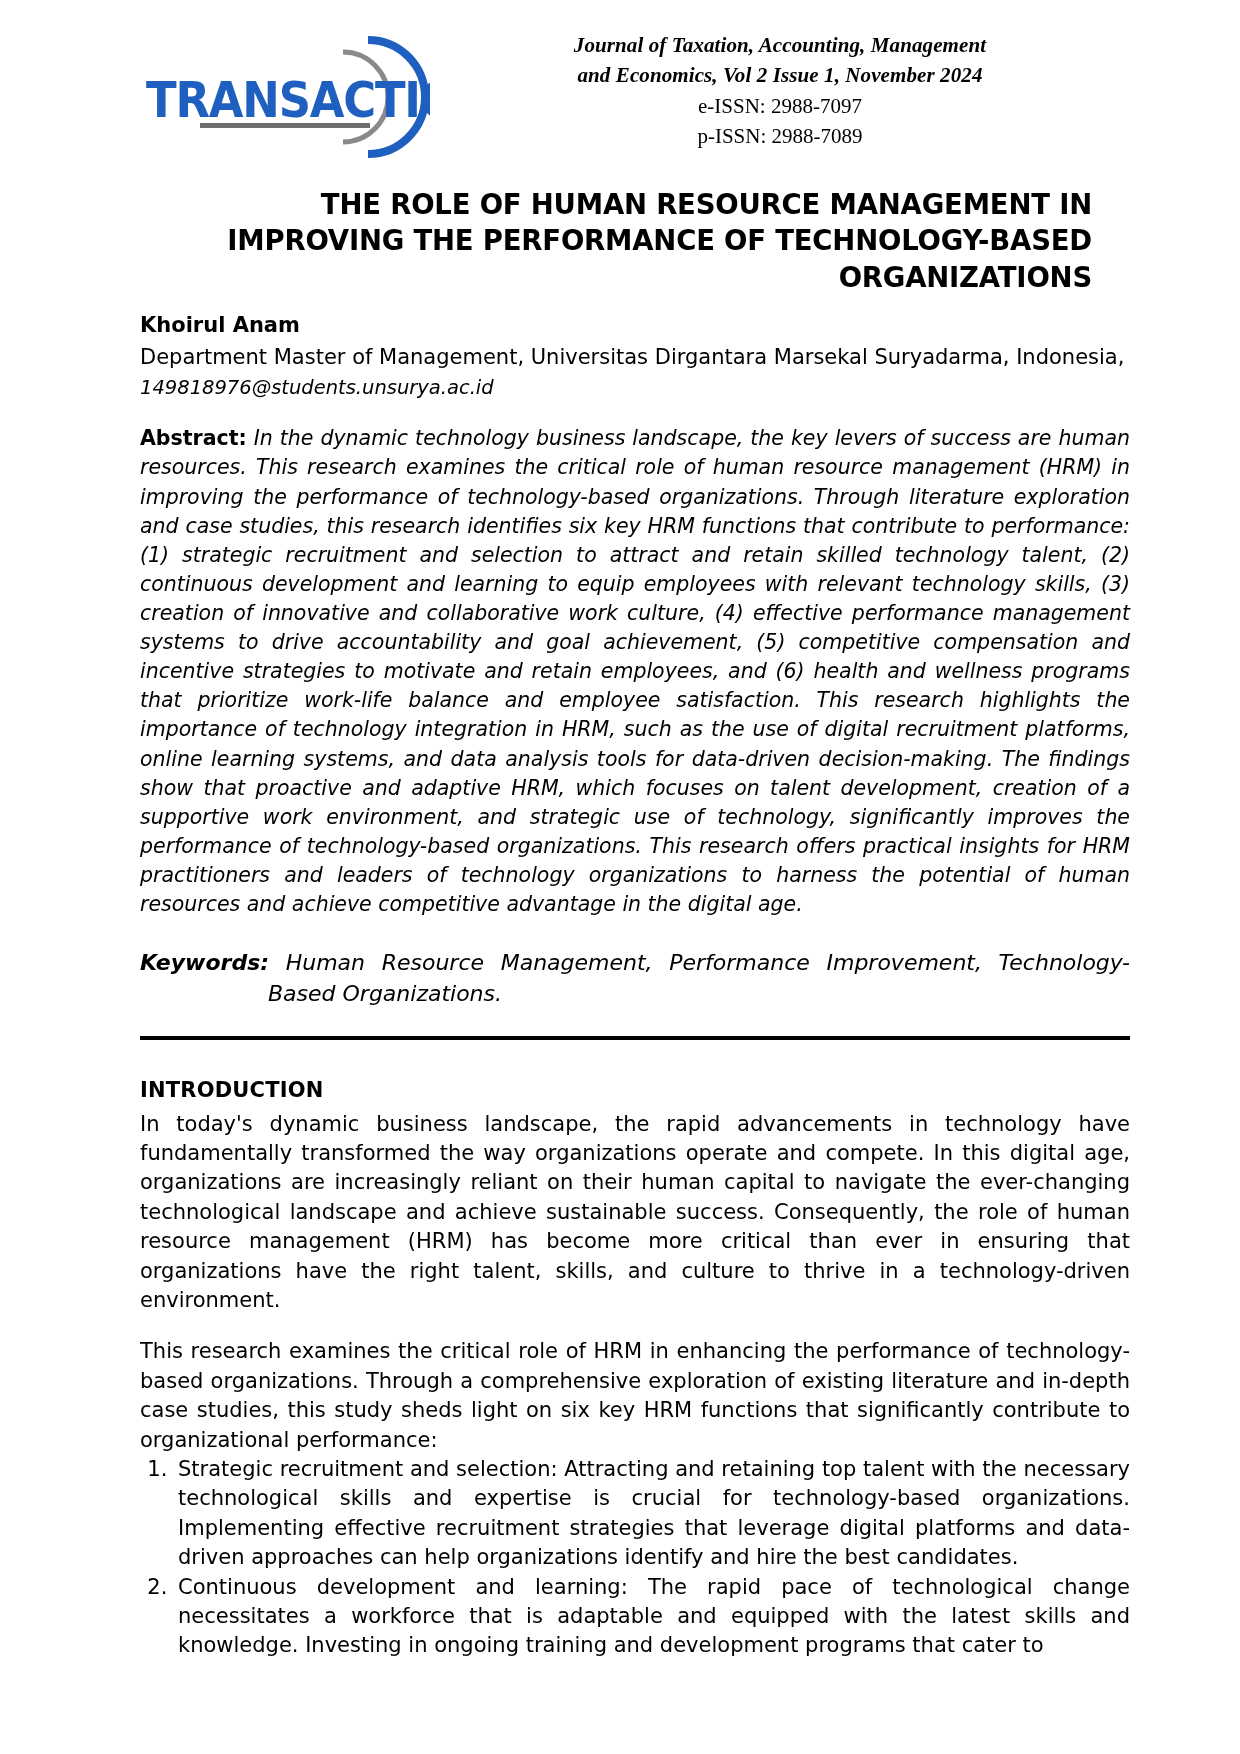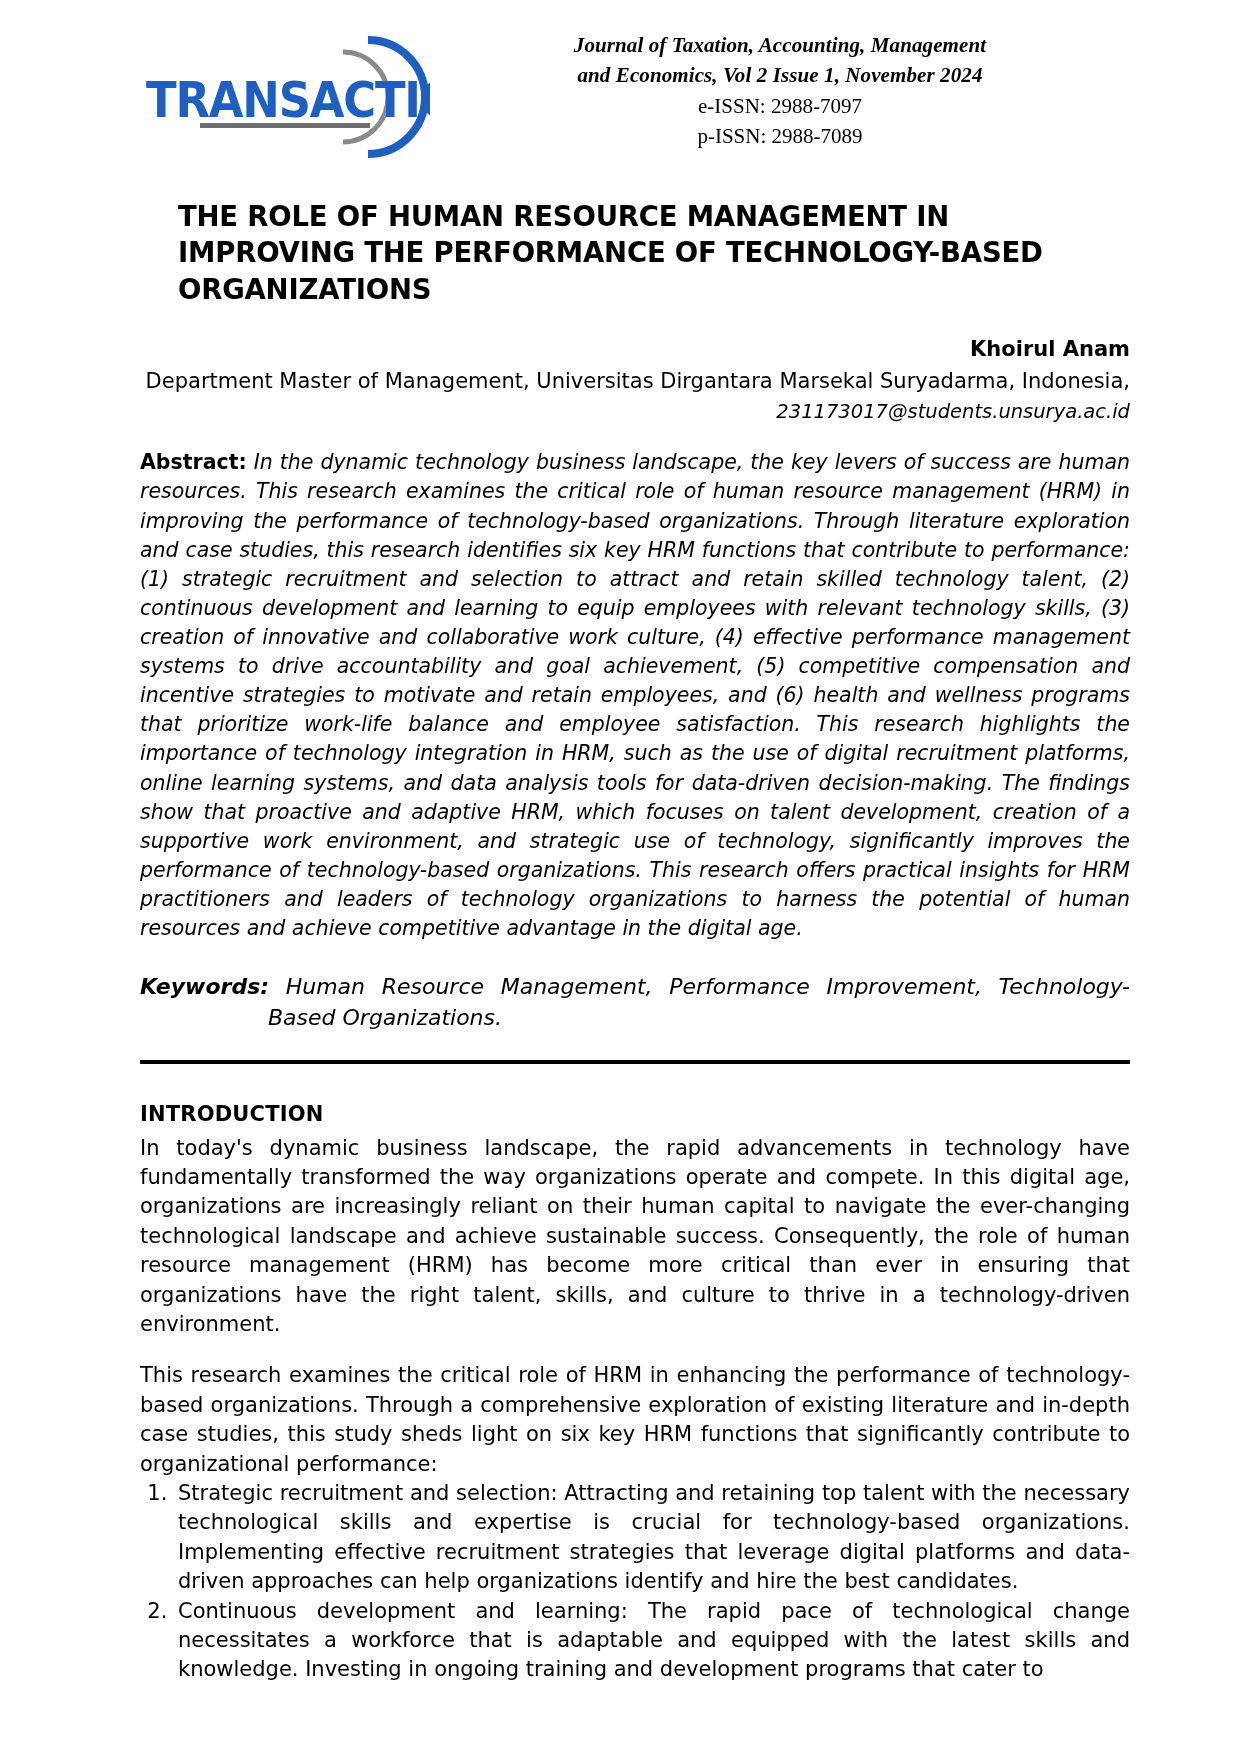--- a/index.html
+++ b/index.html
@@ -53,34 +53,34 @@
   }
   .issn-line {
     font-style: normal;
     font-weight: 400;
     font-size: 21px;
     white-space: nowrap;
   }
 
   
   .article-title {
-    margin: 24px 0 0 0;
-    text-align: left;
+    margin: 12px 0 0 0;
+    text-align: right;
     font-family: "DejaVu Sans", sans-serif;
     font-weight: 700;
     font-size: 27.5px;
     line-height: 1.32;
     letter-spacing: -0.2px;
     padding: 0 38px;
   }
 
   
   .author-block {
-    margin-top: 28px;
-    text-align: right;
+    margin-top: 16px;
+    text-align: left;
     font-size: 21px;
     line-height: 1.42;
   }
   .author-name {
     font-weight: 700;
     font-size: 21px;
   }
   .affiliation {
     font-weight: 400;
     margin-top: 2px;
@@ -191,21 +191,21 @@
 
   </div>
 
   <h1 class="article-title">THE ROLE OF HUMAN RESOURCE MANAGEMENT IN IMPROVING THE PERFORMANCE OF TECHNOLOGY-BASED ORGANIZATIONS</h1>
 
   <div class="author-block">
     <div class="author-name">Khoirul Anam</div>
     <div class="affiliation">
       <span>Department Master of Management, Universitas Dirgantara Marsekal Suryadarma,</span>
       <span>Indonesia,</span>
-      <span class="affil-email">231173017@students.unsurya.ac.id</span>
+      <span class="affil-email">149818976@students.unsurya.ac.id</span>
     </div>
   </div>
 
   <div class="abstract">
     <span class="lead">Abstract:</span>
     <span>In the dynamic technology business landscape, the key levers of success are human resources. This research examines the critical role of human resource management (HRM) in improving the performance of technology-based organizations. Through literature exploration and case studies, this research identifies six key HRM functions that contribute to performance: (1) strategic recruitment and selection to attract and retain skilled technology talent, (2) continuous development and learning to equip employees with relevant technology skills, (3) creation of innovative and collaborative work culture, (4) effective performance management systems to drive accountability and goal achievement, (5) competitive compensation and incentive strategies to motivate and retain employees, and (6) health and wellness programs that prioritize work-life balance and employee satisfaction. This research highlights the importance of technology integration in HRM, such as the use of digital recruitment platforms, online learning systems, and data analysis tools for data-driven decision-making. The findings show that proactive and adaptive HRM, which focuses on talent development, creation of a supportive work environment, and strategic use of technology, significantly improves the performance of technology-based organizations. This research offers practical insights for HRM practitioners and leaders of technology organizations to harness the potential of human resources and achieve competitive advantage in the digital age.</span>
   </div>
 
   <div class="keywords">
     <span class="lead">Keywords:</span>

